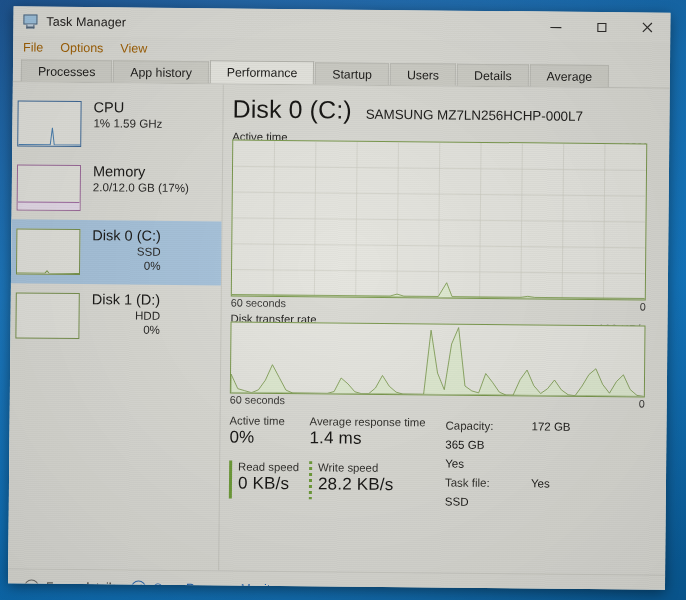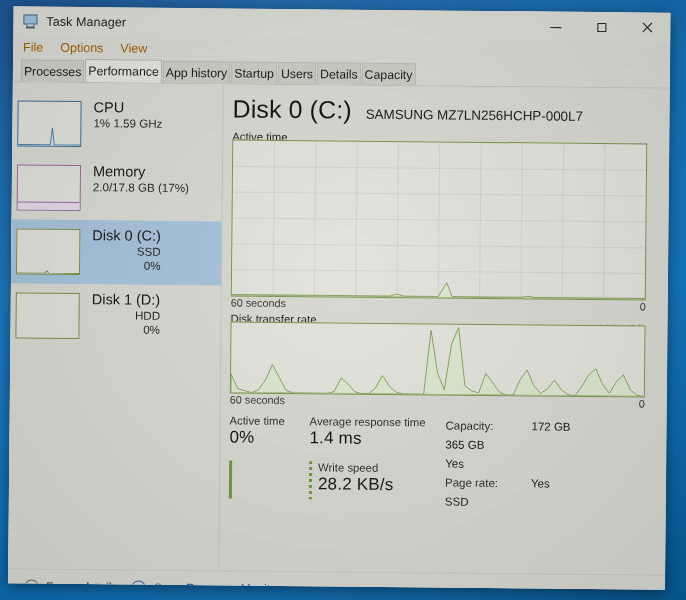--- a/index.html
+++ b/index.html
@@ -106,21 +106,21 @@
   .tabstrip {
     height: 24px;
     display: flex;
     align-items: flex-end;
     padding-left: 8px;
     background: #dcdcd6;
     border-bottom: 1px solid #c3c3bc;
   }
   .tab {
     height: 22px;
-    padding: 0 2px;
+    padding: 0 16px;
     display: flex; align-items: center;
     font-size: 12.3px;
     color: #1e1d1b;
     background: #cfcfc8;
     border: 1px solid #bfbfb8;
     border-bottom: none;
     margin-right: 1px;
   }
   .tab.active {
     background: #e8e8e2;
@@ -311,26 +311,26 @@
   </div>
 
   <div class="menubar">
     <span>File</span>
     <span>Options</span>
     <span>View</span>
   </div>
 
   <div class="tabstrip">
     <div class="tab">Processes</div>
+    <div class="tab">App history</div>
     <div class="tab active">Performance</div>
-    <div class="tab">App history</div>
     <div class="tab">Startup</div>
     <div class="tab">Users</div>
     <div class="tab">Details</div>
-    <div class="tab">Capacity</div>
+    <div class="tab">Average</div>
   </div>
 
   <div class="content">
 
     <div class="sidebar">
 
       <div class="side-item">
         <div class="thumb cpu">
           <svg width="62" height="44" viewBox="0 0 62 44" preserveAspectRatio="none">
             <path d="M0,43 L32,43 L34,26 L36,43 L62,43" fill="none" stroke="#4a7fb0" stroke-width="1"></path>
@@ -341,21 +341,21 @@
           <div class="side-sub">1%  1.59 GHz</div>
         </div>
       </div>
 
       <div class="side-item">
         <div class="thumb mem">
           <div class="memfill"></div>
         </div>
         <div class="side-text">
           <div class="side-title">Memory</div>
-          <div class="side-sub">2.0/17.8 GB (17%)</div>
+          <div class="side-sub">2.0/12.0 GB (17%)</div>
         </div>
       </div>
 
       <div class="side-item selected">
         <div class="thumb disk">
           <svg width="62" height="44" viewBox="0 0 62 44" preserveAspectRatio="none">
             <path d="M0,43.5 L28,43.5 L30,41 L32,43.5 L62,43.5" fill="none" stroke="#7c9a4f" stroke-width="1"></path>
           </svg>
         </div>
         <div class="side-text">
@@ -429,20 +429,24 @@
 
       <div class="stats">
 
         <div class="stat-col-left">
           <div class="stat-block">
             <div class="stat-label">Active time</div>
             <div class="stat-value">0%</div>
           </div>
           <div class="legend-row">
             <div class="legend-bar solid"></div>
+            <div>
+              <div class="stat-label">Read speed</div>
+              <div class="stat-value">0 KB/s</div>
+            </div>
           </div>
         </div>
 
         <div class="stat-col-mid">
           <div class="stat-block">
             <div class="stat-label">Average response time</div>
             <div class="stat-value">1.4 ms</div>
           </div>
           <div class="legend-row">
             <div class="legend-bar dashed"></div>
@@ -458,21 +462,21 @@
             <span class="info-key">Capacity:</span>
             <span class="info-val">172 GB</span>
           </div>
           <div class="info-row">
             <span class="info-val">365 GB</span>
           </div>
           <div class="info-row">
             <span class="info-val">Yes</span>
           </div>
           <div class="info-row">
-            <span class="info-key">Page rate:</span>
+            <span class="info-key">Task file:</span>
             <span class="info-val">Yes</span>
           </div>
           <div class="info-row">
             <span class="info-val">SSD</span>
           </div>
         </div>
 
       </div>
     </div>
   </div>

